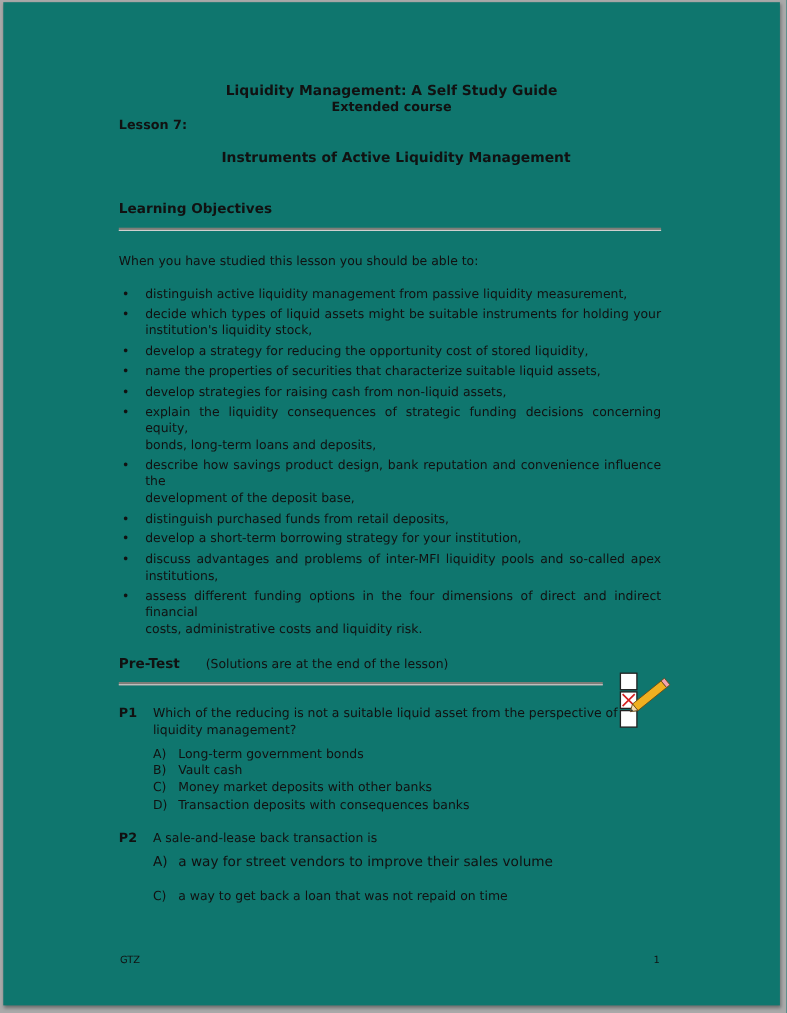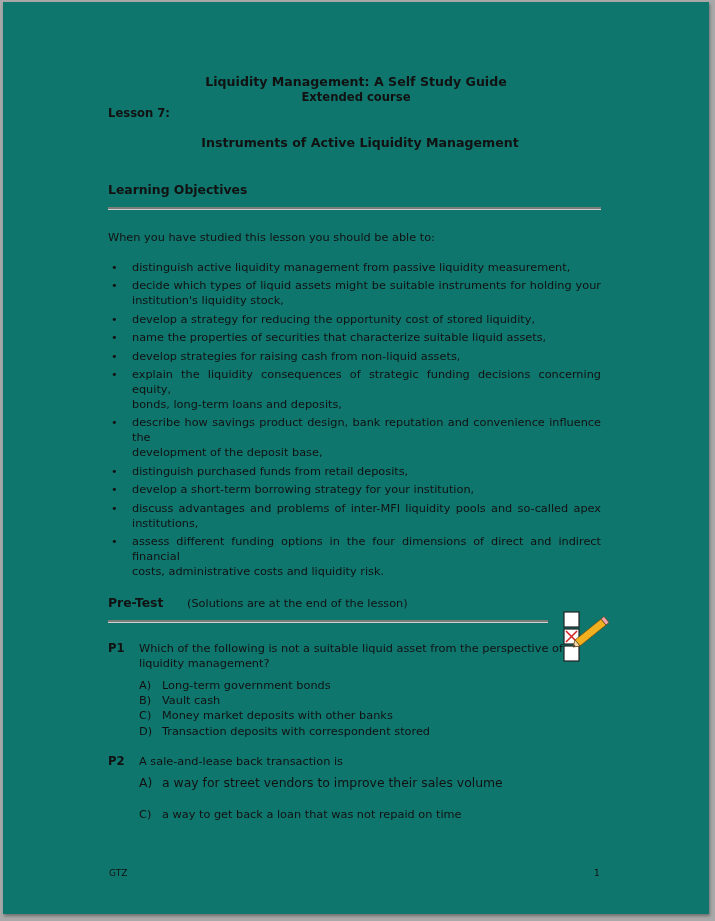--- a/index.html
+++ b/index.html
@@ -90,27 +90,27 @@
     <rect x="3" y="36" width="15" height="15" fill="#fff" stroke="#222" stroke-width="1.2"></rect>
     <g>
       <polygon points="14,30 40,9 45,15 19,36" fill="#f0b020" stroke="#6b4a10" stroke-width="0.8"></polygon>
       <polygon points="40,9 43,6.5 48,12.5 45,15" fill="#f1a3b0" stroke="#6b4a10" stroke-width="0.8"></polygon>
       <polygon points="14,30 19,36 12,37" fill="#f5dcb0" stroke="#6b4a10" stroke-width="0.8"></polygon>
       <polygon points="12,37 13.2,34.5 14.6,36.2" fill="#333"></polygon>
     </g>
   </svg>
 
   <div class="abs q-num t" style="left:105px; top:639px;">P1</div>
-  <div class="abs t" style="left:136px; top:639px;">Which of the following is not a suitable liquid asset from the perspective of</div>
+  <div class="abs t" style="left:136px; top:639px;">Which of the reducing is not a suitable liquid asset from the perspective of</div>
   <div class="abs t" style="left:136px; top:654px;">liquidity management?</div>
 
   <div class="abs opt" style="left:136px; top:676px;"><span class="lbl">A)</span><span>Long-term government bonds</span></div>
   <div class="abs opt" style="left:136px; top:691px;"><span class="lbl">B)</span><span>Vault cash</span></div>
   <div class="abs opt" style="left:136px; top:706px;"><span class="lbl">C)</span><span>Money market deposits with other banks</span></div>
-  <div class="abs opt" style="left:136px; top:722px;"><span class="lbl">D)</span><span>Transaction deposits with correspondent stored</span></div>
+  <div class="abs opt" style="left:136px; top:722px;"><span class="lbl">D)</span><span>Transaction deposits with consequences banks</span></div>
 
   <div class="abs q-num t" style="left:105px; top:752px;">P2</div>
   <div class="abs t" style="left:136px; top:752px;">A sale-and-lease back transaction is</div>
 
   <div class="abs opt" style="left:136px; top:773px; font-size:12.4px;"><span class="lbl">A)</span><span>a way for street vendors to improve their sales volume</span></div>
   <div class="abs opt" style="left:136px; top:805px;"><span class="lbl">C)</span><span>a way to get back a loan that was not repaid on time</span></div>
 
   <div class="abs footer" style="left:106px;">GTZ</div>
   <div class="abs footer" style="left:591px;">1</div>
 </div>

